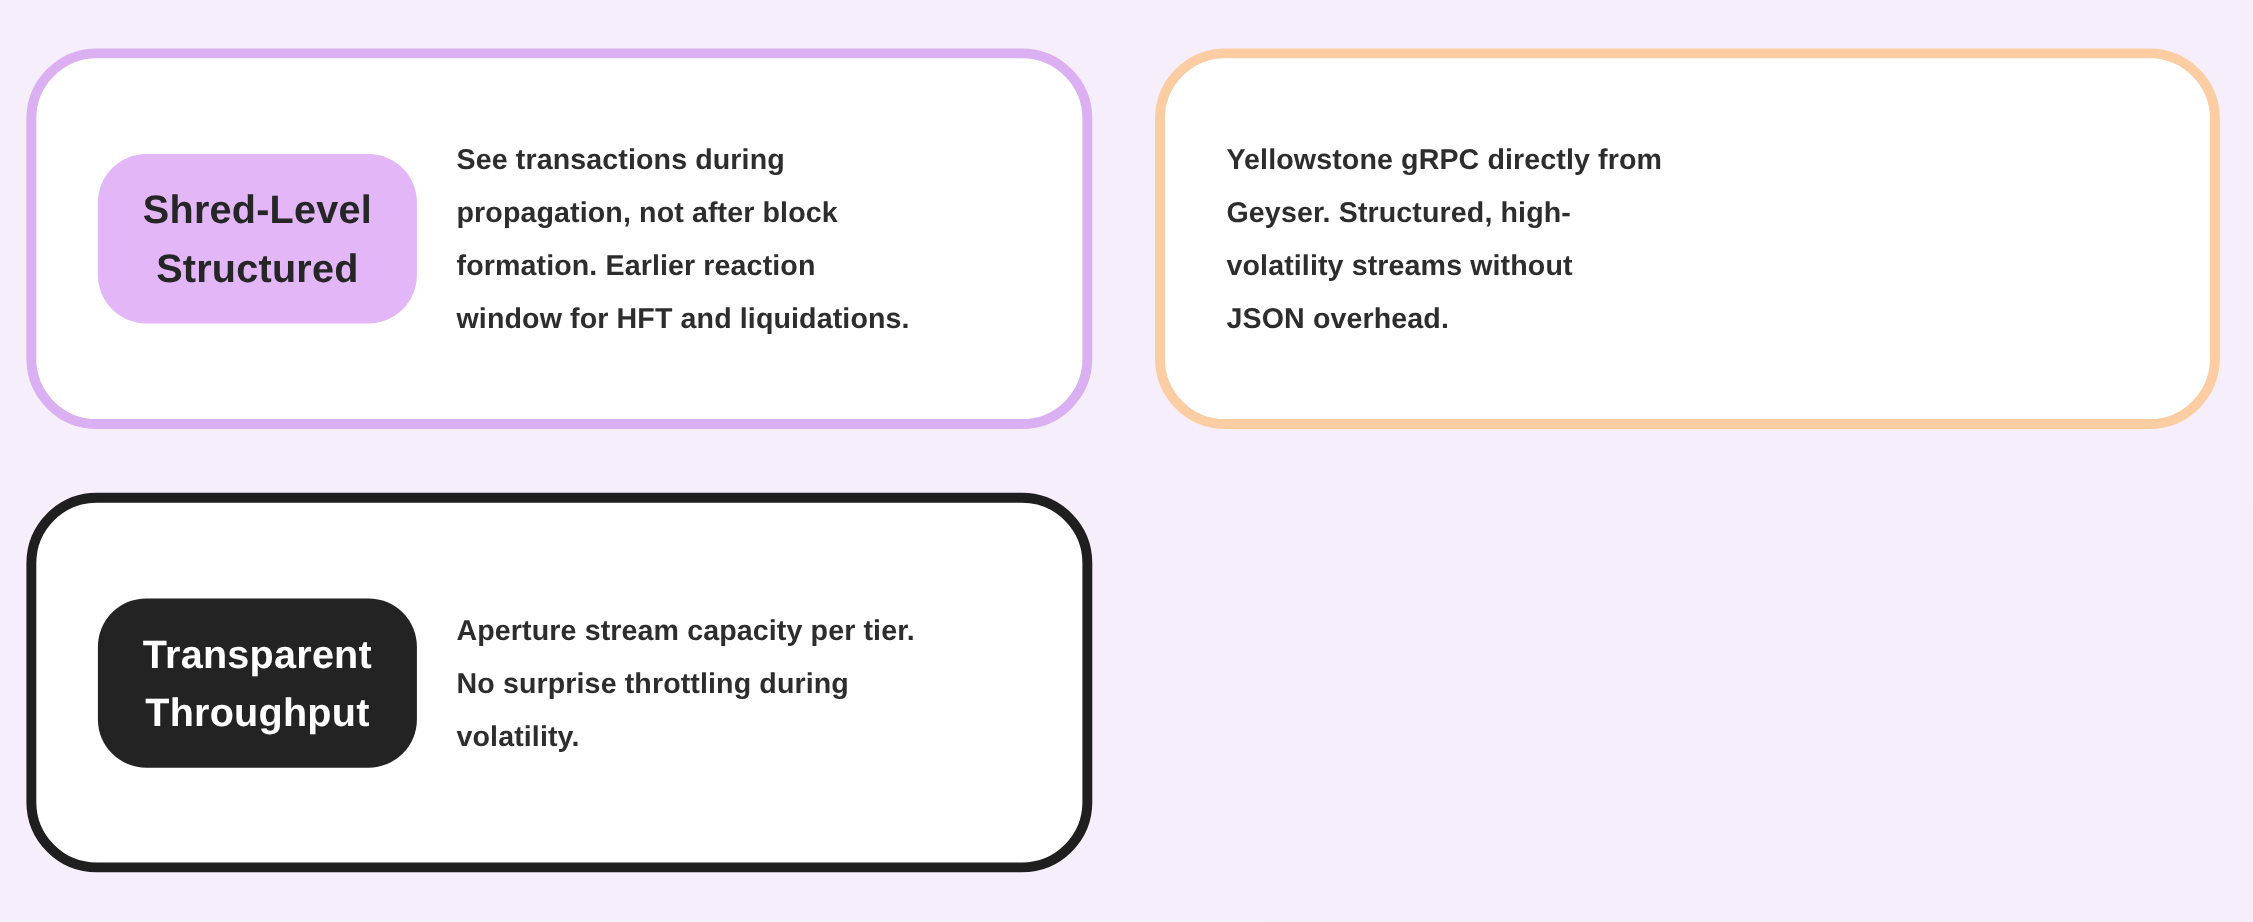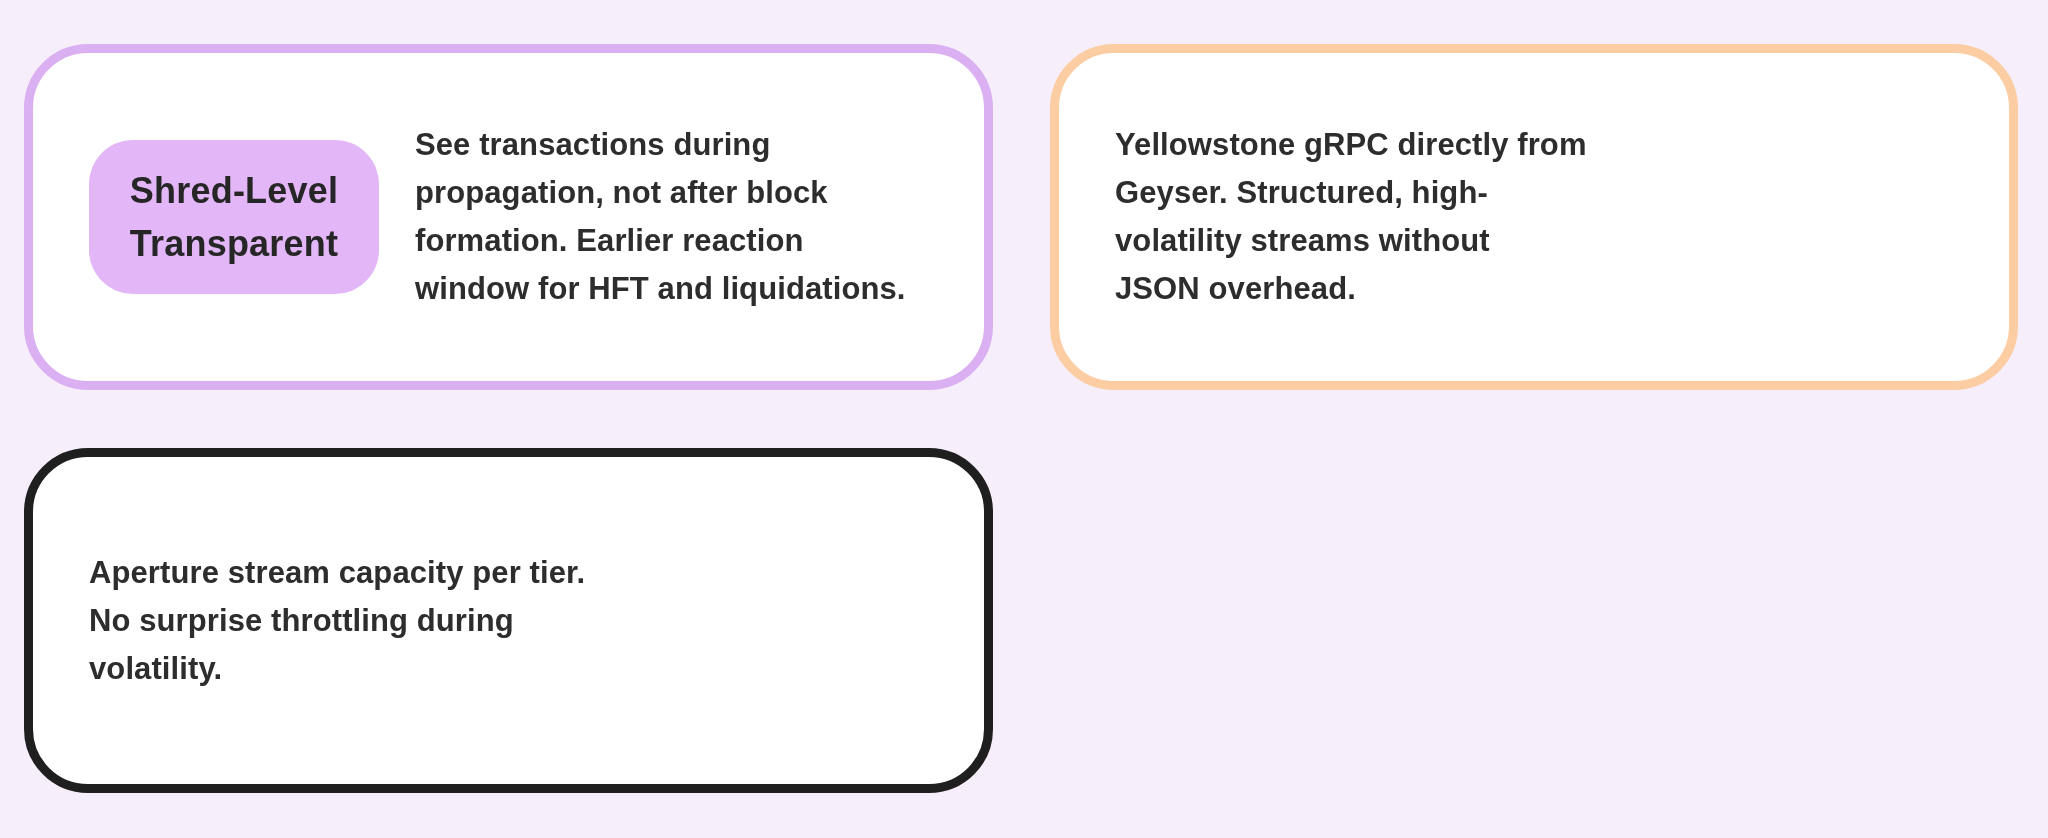--- a/index.html
+++ b/index.html
@@ -47,51 +47,55 @@
   .badge-text {
     font-size: 36px;
     line-height: 53px;
     font-weight: 700;
     white-space: pre-line;
     letter-spacing: 0.2px;
   }
   .desc {
     margin: 0;
     flex: 1 1 auto;
-    font-size: 31px;
+    font-size: 26px;
     line-height: 48px;
     font-weight: 700;
     color: var(--text-color, #2d2d2d);
     white-space: pre-line;
     letter-spacing: 0.1px;
   }
 </style>
 </head>
 <body>
 
 <main class="canvas" style="--page-bg: #f6effb; --text-color: #2d2d2d;">
 
   <section class="card" style="--accent: #dbb0f2; --badge-bg: #e2b6f7; --badge-color: #262626;">
     <div class="badge">
       <span class="badge-text">Shred-Level
-Transparent</span>
+Structured</span>
     </div>
     <p class="desc">See transactions during
 propagation, not after block
 formation. Earlier reaction
 window for HFT and liquidations.</p>
   </section>
 
   <section class="card" style="--accent: #fccda2; --badge-bg: #fbc996; --badge-color: #262626;">
     <p class="desc">Yellowstone gRPC directly from
 Geyser. Structured, high-
 volatility streams without
 JSON overhead.</p>
   </section>
 
 
   <section class="card" style="--accent: #1f1f1f; --badge-bg: #232323; --badge-color: #ffffff;">
+    <div class="badge">
+      <span class="badge-text">Transparent
+Throughput</span>
+    </div>
     <p class="desc">Aperture stream capacity per tier.
 No surprise throttling during
 volatility.</p>
   </section>
 
 </main>
 
 </body></html>

